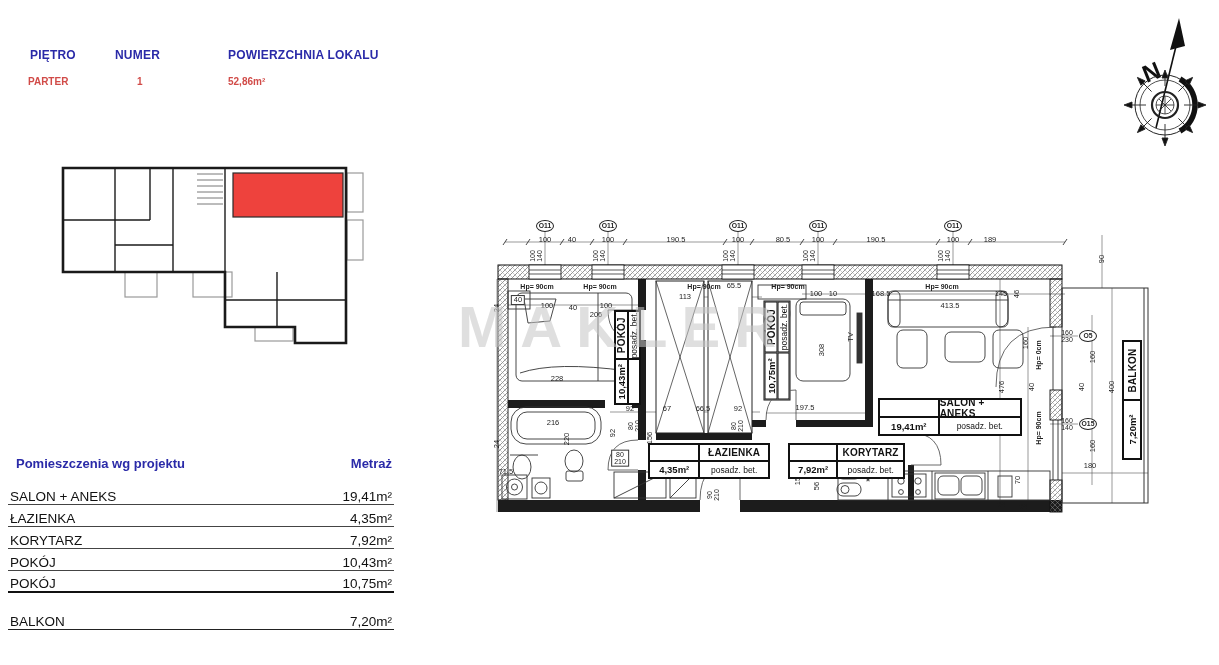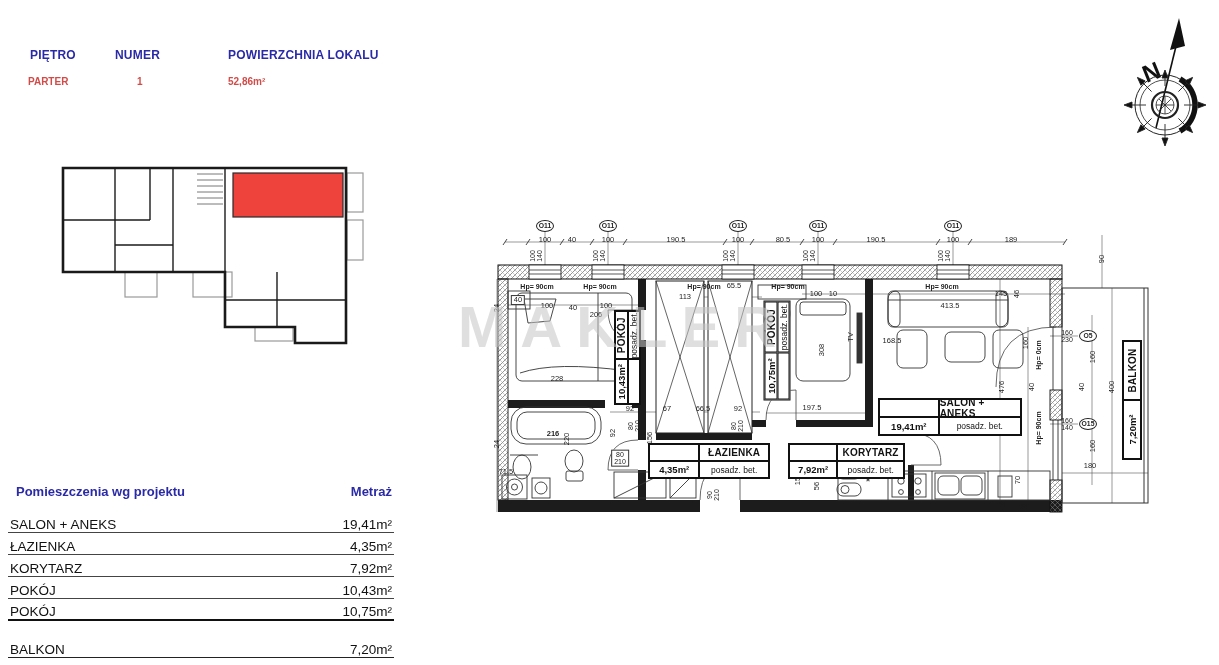--- a/index.html
+++ b/index.html
@@ -5,21 +5,21 @@
   * { box-sizing: border-box; }
   html,body { margin:0; padding:0; }
   body {
     width:1219px; height:665px; position:relative; overflow:hidden;
     background:#ffffff; font-family:"Liberation Sans", sans-serif; color:#111;
   }
   
   .hdr-label { position:absolute; font-size:12px; font-weight:bold; color:#2a2aa8; letter-spacing:.2px; }
   .hdr-value { position:absolute; font-size:10px; font-weight:bold; color:#d14b48; }
   
-  .sumtable { position:absolute; left:8px; top:456px; width:386px;margin-top:28px; }
+  .sumtable { position:absolute; left:8px; top:456px; width:386px; }
   .sum-head { display:flex; justify-content:space-between; font-size:13px; font-weight:bold; color:#2a2aa8; padding:0 2px 0 8px; margin-bottom:12px; }
   .sum-row { display:flex; justify-content:space-between; align-items:flex-end; font-size:13.5px; color:#111; border-bottom:1px solid #444; height:22px; padding:0 2px; }
   .sum-row.thick { border-bottom:2.5px solid #111; }
   .sum-row.balkon { margin-top:15px; border-bottom:1.5px solid #222; }
   
   .watermark { position:absolute; left:458px; top:293px; z-index:6; pointer-events:none;
     font-size:58px; font-weight:bold; letter-spacing:14px; color:#c6c6c6; opacity:.55; }
   
   #plan { position:absolute; left:480px; top:215px; width:710px; height:330px; }
   #plan svg { position:absolute; left:0; top:0; }
@@ -417,21 +417,21 @@
   <div id="plan-annotations">
       <span class="dim" style="left: 65px; top: 25px;">100</span>
       <span class="dim" style="left: 92px; top: 25px;">40</span>
       <span class="dim" style="left: 128px; top: 25px;">100</span>
       <span class="dim" style="left: 196px; top: 25px;">190.5</span>
       <span class="dim" style="left: 258px; top: 25px;">100</span>
       <span class="dim" style="left: 303px; top: 25px;">80.5</span>
       <span class="dim" style="left: 338px; top: 25px;">100</span>
       <span class="dim" style="left: 396px; top: 25px;">190.5</span>
       <span class="dim" style="left: 473px; top: 25px;">100</span>
-      <span class="dim" style="left: 531px; top: 25px;">189</span>
+      <span class="dim" style="left: 510px; top: 25px;">189</span>
       <span class="dim wc" style="left: 65px; top: 11px;">O11</span>
       <span class="dim wc" style="left: 128px; top: 11px;">O11</span>
       <span class="dim wc" style="left: 258px; top: 11px;">O11</span>
       <span class="dim wc" style="left: 338px; top: 11px;">O11</span>
       <span class="dim wc" style="left: 473px; top: 11px;">O11</span>
       <span class="dim rot pre" style="left: 56px; top: 41px;">100
 140</span>
       <span class="dim rot pre" style="left: 119px; top: 41px;">100
 140</span>
       <span class="dim rot pre" style="left: 249px; top: 41px;">100
@@ -448,46 +448,46 @@
       <span class="dim rot" style="left: 17px; top: 93px;">24</span>
       <span class="dim boxed" style="left: 38px; top: 85px;">40</span>
       <span class="dim" style="left: 67px; top: 91px;">100</span>
       <span class="dim" style="left: 93px; top: 93px;">40</span>
       <span class="dim" style="left: 126px; top: 91px;">100</span>
       <span class="dim" style="left: 116px; top: 100px;">206</span>
       <span class="dim" style="left: 205px; top: 82px;">113</span>
       <span class="dim" style="left: 254px; top: 71px;">65.5</span>
       <span class="dim" style="left: 336px; top: 79px;">100</span>
       <span class="dim" style="left: 353px; top: 79px;">10</span>
-      <span class="dim" style="left: 412px; top: 79px; margin-top: 47px;">168.5</span>
+      <span class="dim" style="left: 401px; top: 79px;">168.5</span>
       <span class="dim" style="left: 470px; top: 91px;">413.5</span>
       <span class="dim" style="left: 521px; top: 79px;">145</span>
       <span class="dim rot" style="left: 537px; top: 79px;">46</span>
       <span class="dim" style="left: 77px; top: 164px;">228</span>
-      <span class="dim" style="left: 73px; top: 219px; font-weight: bold;">216</span>
+      <span class="dim" style="left: 73px; top: 208px;">216</span>
       <span class="dim rot" style="left: 87px; top: 224px;">220</span>
       <span class="dim" style="left: 150px; top: 194px;">92</span>
       <span class="dim" style="left: 187px; top: 194px;">67</span>
       <span class="dim" style="left: 223px; top: 194px;">66.5</span>
       <span class="dim" style="left: 258px; top: 194px;">92</span>
       <span class="dim rot" style="left: 133px; top: 218px;">92</span>
       <span class="dim rot" style="left: 170px; top: 223px;">156</span>
       <span class="dim pre boxed" style="left: 140px; top: 243px;">80
 210</span>
       <span class="dim rot pre" style="left: 154px; top: 211px;">80
 210</span>
       <span class="dim rot pre" style="left: 257px; top: 211px;">80
 210</span>
       <span class="dim" style="left: 26px; top: 257px;">71.5</span>
       <span class="dim rot" style="left: 17px; top: 229px;">24</span>
       <span class="dim rot pre" style="left: 233px; top: 280px;">90
 210</span>
       <span class="dim rot" style="left: 318px; top: 264px;">156</span>
       <span class="dim rot" style="left: 337px; top: 271px;">56</span>
-      <span class="dim" style="left: 332px; top: 193px;">197.5</span>
+      <span class="dim" style="left: 325px; top: 193px;">197.5</span>
       <span class="dim rot" style="left: 342px; top: 135px;">308</span>
       <span class="dim rot" style="left: 371px; top: 122px;">TV</span>
       <span class="dim rot" style="left: 522px; top: 172px;">476</span>
       <span class="dim rot" style="left: 552px; top: 172px;">40</span>
       <span class="dim rot" style="left: 546px; top: 128px;">160</span>
       <span class="dim rot" style="left: 538px; top: 265px;">70</span>
       <span class="dim" style="left: 521px; top: 290px;">24</span>
       <span class="dim" style="left: 543px; top: 292px;">24</span>
       <span class="dim rot hp" style="left: 559px; top: 140px;">Hp= 0cm</span>
       <span class="dim rot hp" style="left: 559px; top: 213px;">Hp= 90cm</span>

